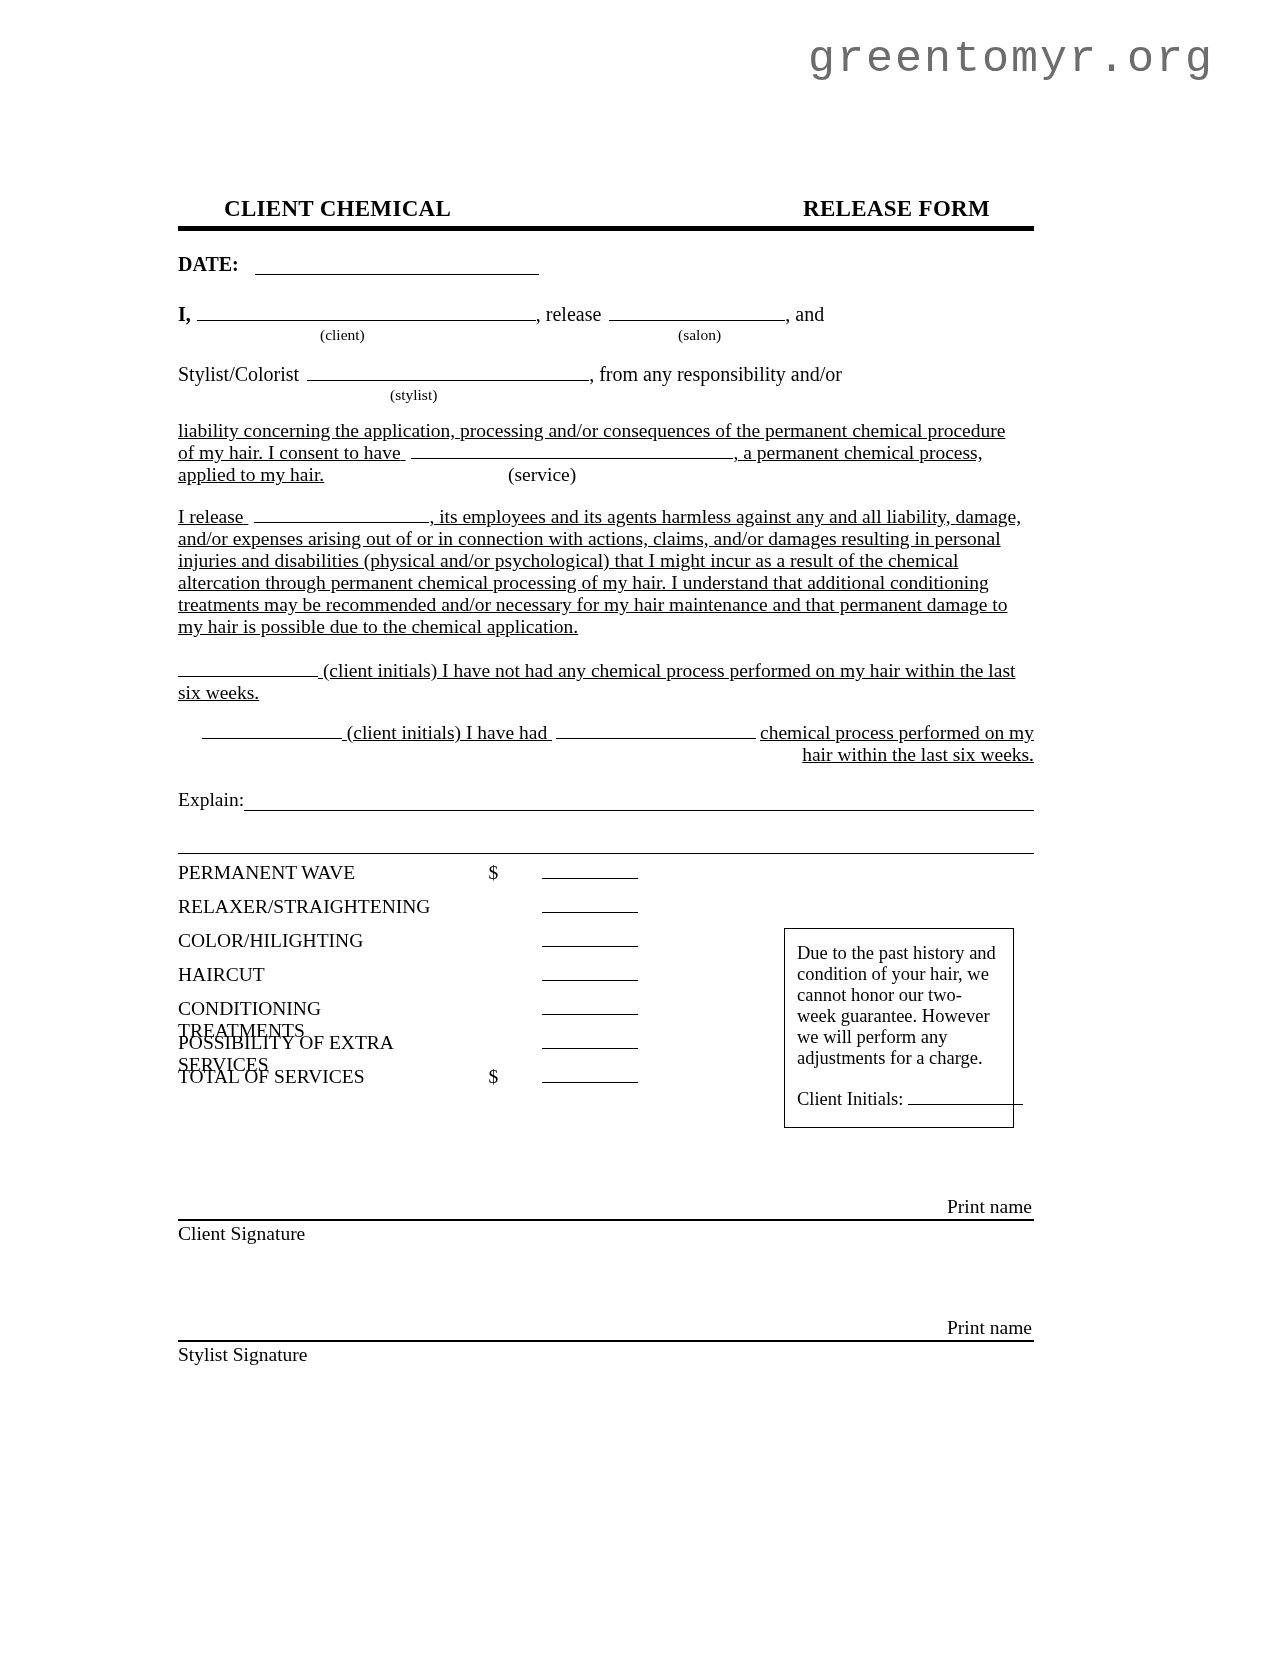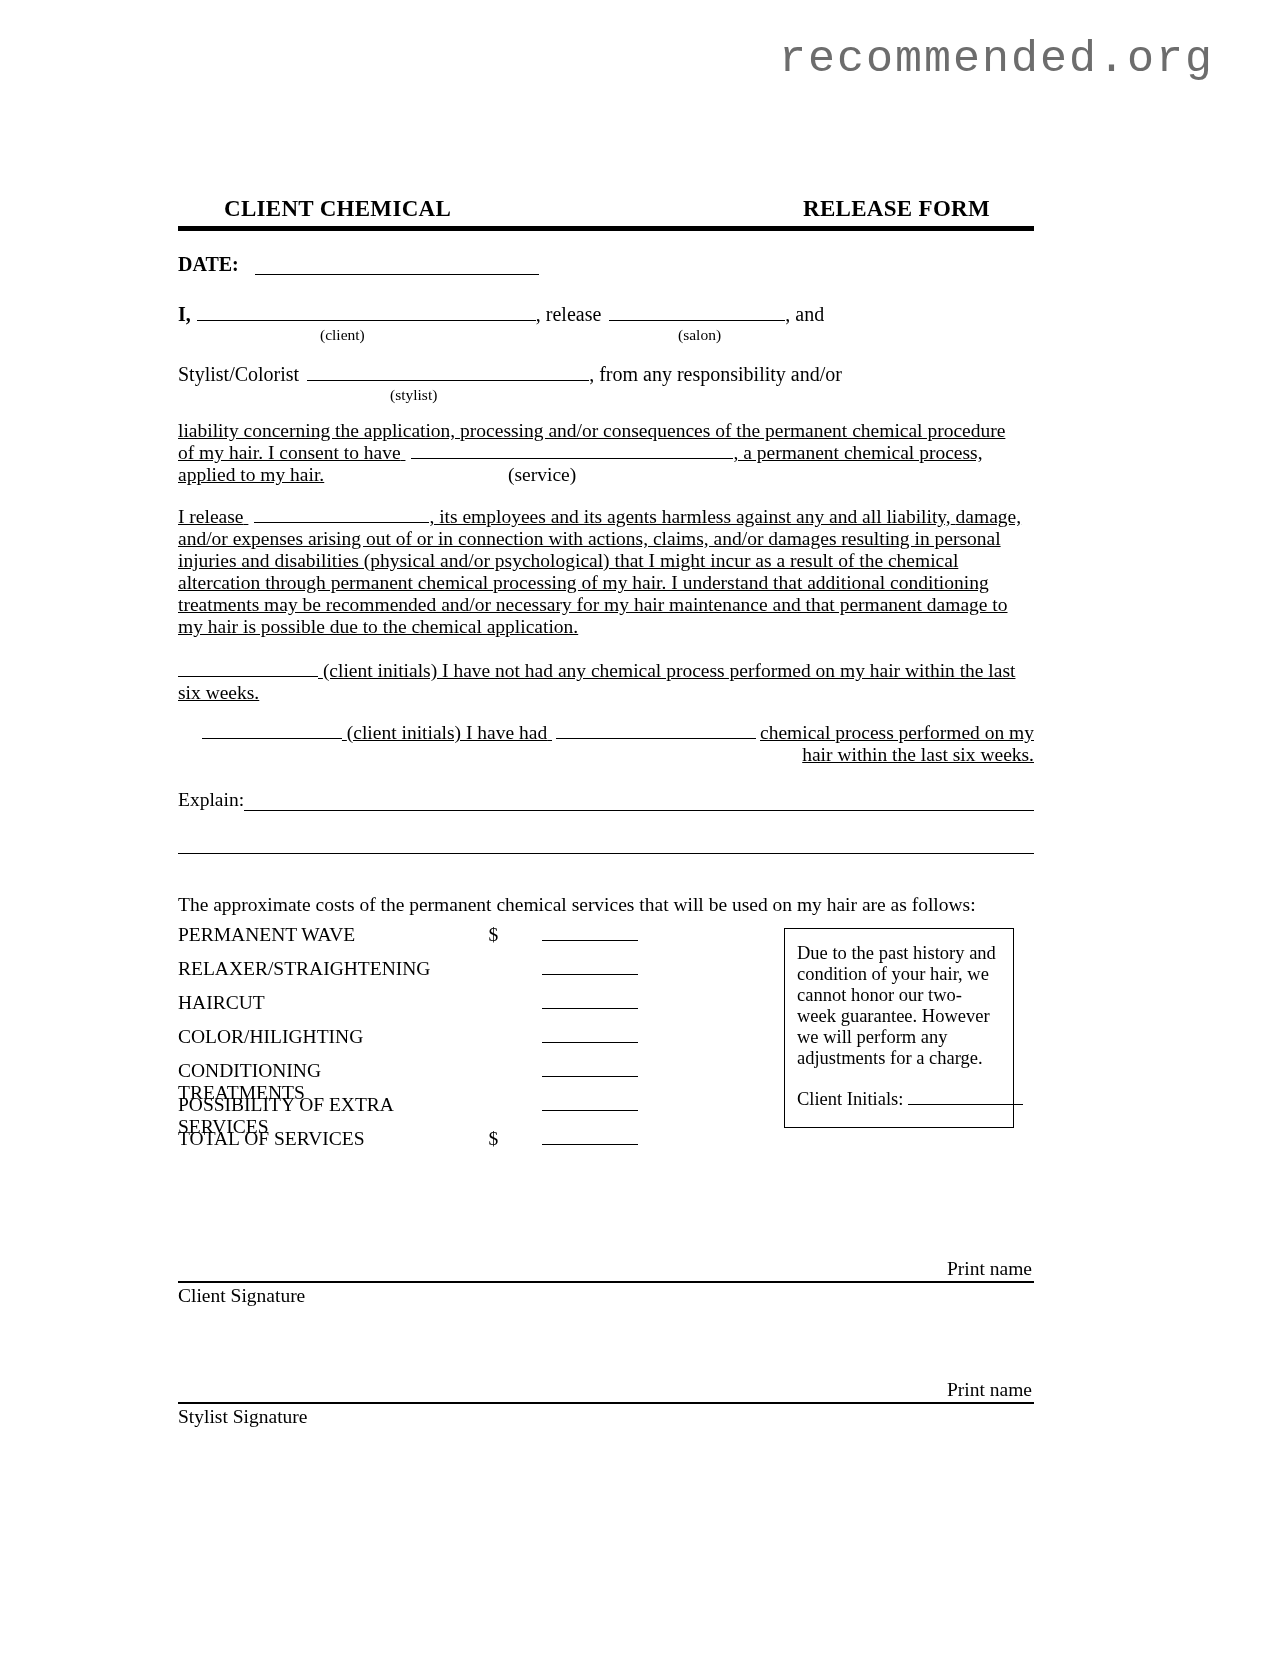--- a/index.html
+++ b/index.html
@@ -161,21 +161,21 @@
   .sig-label { font-size: 19.5px; margin-top: 2px; }
 
   .explain-rule {
     border-bottom: 1.4px solid #000;
     width: 100%;
   }
 </style>
 </head>
 <body>
 
-<div class="watermark">recommended.org</div>
+<div class="watermark">greentomyr.org</div>
 
 <div class="page">
 
   <div class="title-row">
     <span>CLIENT CHEMICAL</span>
     <span>RELEASE FORM</span>
   </div>
   <div class="title-rule"></div>
 
   <div class="date-row">
@@ -237,40 +237,39 @@
   </div>
 
   <div style="margin-top:23px;display:flex;align-items:flex-end;">
     <span style="font-size:19.5px;">Explain:</span>
     <span class="ul-thin" style="flex:1;height:16px;"></span>
   </div>
   <div style="margin-top:42px;">
     <div class="explain-rule"></div>
   </div>
 
-  <div class="costs-intro">The approximate costs of the permanent chemical services that will be used on my hair are as follows:</div>
 
   <div class="costs">
     <div class="cost-row">
       <span class="cost-label">PERMANENT WAVE</span>
       <span class="cost-cur">$</span>
       <span class="cost-line"></span>
     </div>
     <div class="cost-row">
       <span class="cost-label">RELAXER/STRAIGHTENING</span>
       <span class="cost-cur"></span>
       <span class="cost-line"></span>
     </div>
     <div class="cost-row">
+      <span class="cost-label">COLOR/HILIGHTING</span>
+      <span class="cost-cur"></span>
+      <span class="cost-line"></span>
+    </div>
+    <div class="cost-row">
       <span class="cost-label">HAIRCUT</span>
-      <span class="cost-cur"></span>
-      <span class="cost-line"></span>
-    </div>
-    <div class="cost-row">
-      <span class="cost-label">COLOR/HILIGHTING</span>
       <span class="cost-cur"></span>
       <span class="cost-line"></span>
     </div>
     <div class="cost-row">
       <span class="cost-label">CONDITIONING TREATMENTS</span>
       <span class="cost-cur"></span>
       <span class="cost-line"></span>
     </div>
     <div class="cost-row">
       <span class="cost-label">POSSIBILITY OF EXTRA SERVICES</span>

